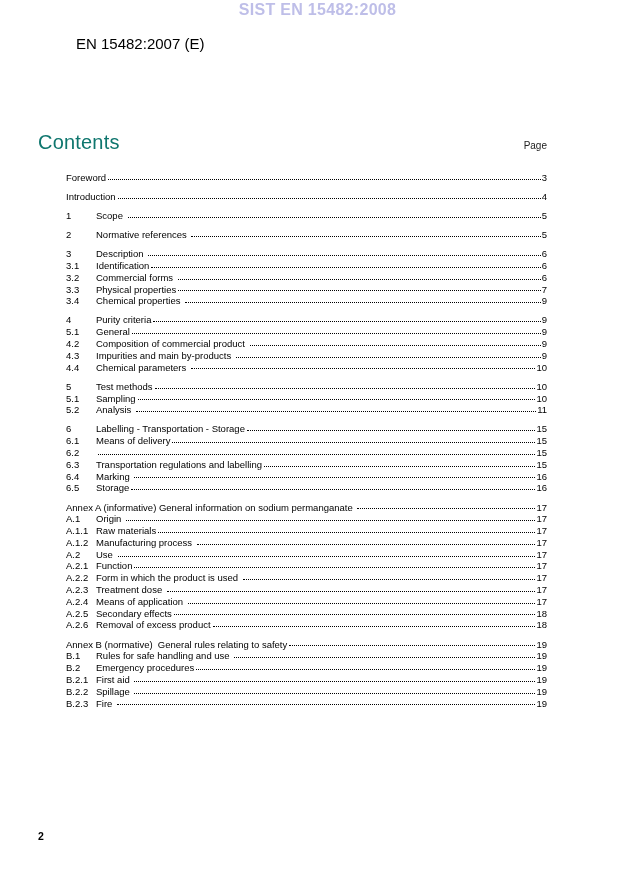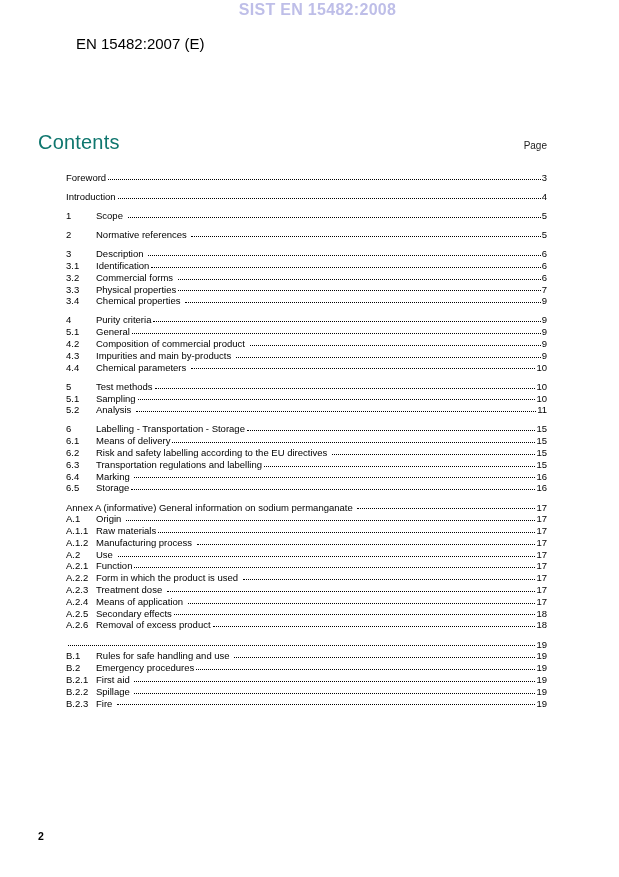--- a/index.html
+++ b/index.html
@@ -193,21 +193,20 @@
         <span class="pg">15</span>
       </div>
       <div class="toc-row">
         <span class="num">6.1</span>
         <span class="t">Means of delivery</span>
         <span class="leader"></span>
         <span class="pg">15</span>
       </div>
       <div class="toc-row">
         <span class="num">6.2</span>
-        <span class="t">Risk and safety labelling according to the EU directives </span>
         <span class="leader"></span>
         <span class="pg">15</span>
       </div>
       <div class="toc-row">
         <span class="num">6.3</span>
         <span class="t">Transportation regulations and labelling</span>
         <span class="leader"></span>
         <span class="pg">15</span>
       </div>
       <div class="toc-row">
@@ -285,20 +284,21 @@
       </div>
       <div class="toc-row">
         <span class="num">A.2.6</span>
         <span class="t">Removal of excess product</span>
         <span class="leader"></span>
         <span class="pg">18</span>
       </div>
     </div>
     <div class="toc-group">
       <div class="toc-row">
+        <span class="t">Annex B (normative)  General rules relating to safety</span>
         <span class="leader"></span>
         <span class="pg">19</span>
       </div>
       <div class="toc-row">
         <span class="num">B.1</span>
         <span class="t">Rules for safe handling and use </span>
         <span class="leader"></span>
         <span class="pg">19</span>
       </div>
       <div class="toc-row">

